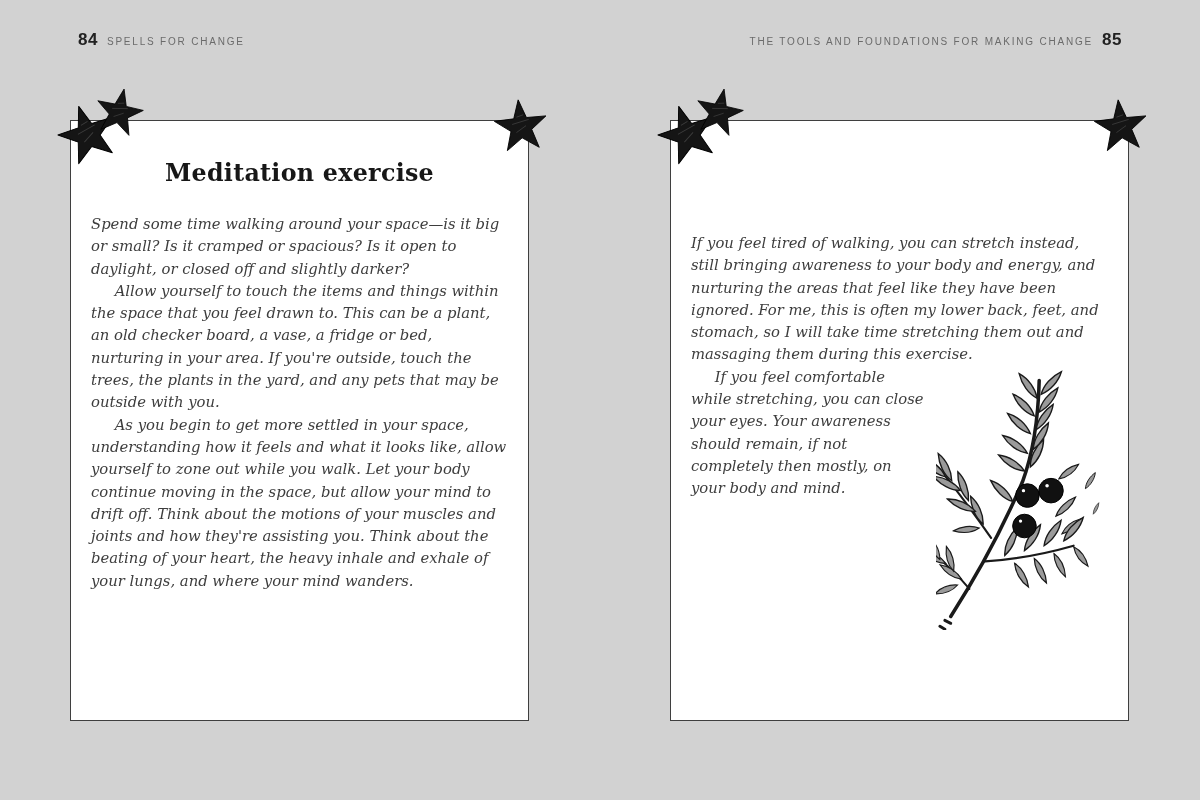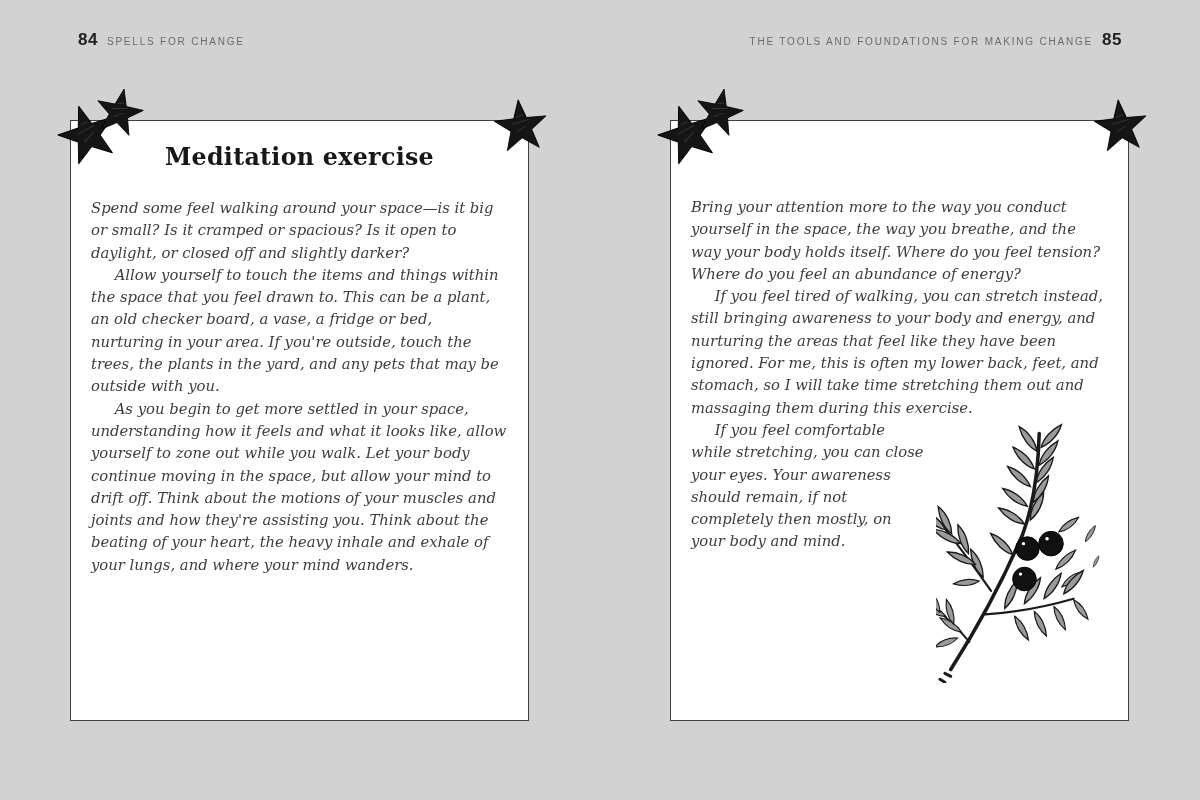--- a/index.html
+++ b/index.html
@@ -31,21 +31,21 @@
     position:absolute; top:120px;
     width:459px; height:601px;
     background:#ffffff;
     border:1px solid #3f3f3f;
     box-sizing:border-box;
     z-index:1;
   }
   .left-panel  { left:70px; }
   .right-panel { left:670px; }
 
-  .page-inner { padding:0 20px; }
+  .page-inner { padding:0 20px;margin-top:36px; }
 
   .page-title {
     margin:20px 0 24px;
     text-align:center;
     font-size:25px; line-height:32px;
     font-weight:700;
     letter-spacing:0.3px;
     color:#171717;
     transform:scaleX(0.95);
   }
@@ -111,32 +111,31 @@
       <use href="#star5"></use>
     </svg>
   <svg class="star" viewBox="0 0 68 68" style="left:1092px;top:98px;width:58px;height:58px;transform:rotate(-6deg)">
       <use href="#star5"></use>
     </svg>
 
   <div class="page-panel left-panel">
     <div class="page-inner">
       <h2 class="page-title">Meditation exercise</h2>
       <div class="page-body">
-          <p>Spend some feel walking around your space—is it big or small? Is it cramped or spacious? Is it open to daylight, or closed off and slightly darker?</p>
+          <p>Spend some time walking around your space—is it big or small? Is it cramped or spacious? Is it open to daylight, or closed off and slightly darker?</p>
           <p>Allow yourself to touch the items and things within the space that you feel drawn to. This can be a plant, an old checker board, a vase, a fridge or bed, nurturing in your area. If you're outside, touch the trees, the plants in the yard, and any pets that may be outside with you.</p>
           <p>As you begin to get more settled in your space, understanding how it feels and what it looks like, allow yourself to zone out while you walk. Let your body continue moving in the space, but allow your mind to drift off. Think about the motions of your muscles and joints and how they're assisting you. Think about the beating of your heart, the heavy inhale and exhale of your lungs, and where your mind wanders.</p>
         </div>
     </div>
   </div>
 
   <div class="page-panel right-panel">
     <div class="page-inner">
       <div class="page-body">
         <div>
-            <p>Bring your attention more to the way you conduct yourself in the space, the way you breathe, and the way your body holds itself. Where do you feel tension? Where do you feel an abundance of energy?</p>
             <p>If you feel tired of walking, you can stretch instead, still bringing awareness to your body and energy, and nurturing the areas that feel like they have been ignored. For me, this is often my lower back, feet, and stomach, so I will take time stretching them out and massaging them during this exercise.</p>
           </div>
         <div class="wrap-section">
           <svg class="sprig" viewBox="0 0 175 265">
 
             <g stroke="#1a1a1a" stroke-linecap="round" fill="none">
               <path d="M15,252 C45,205 68,162 88,115 C98,88 104,52 105,12" stroke-width="3.6"></path>
               <path d="M56,172 C42,152 26,130 10,110" stroke-width="2.2"></path>
               <path d="M50,196 C80,194 112,188 140,180" stroke-width="2.2"></path>
               <path d="M34,224 C24,212 14,202 4,194" stroke-width="2"></path>

